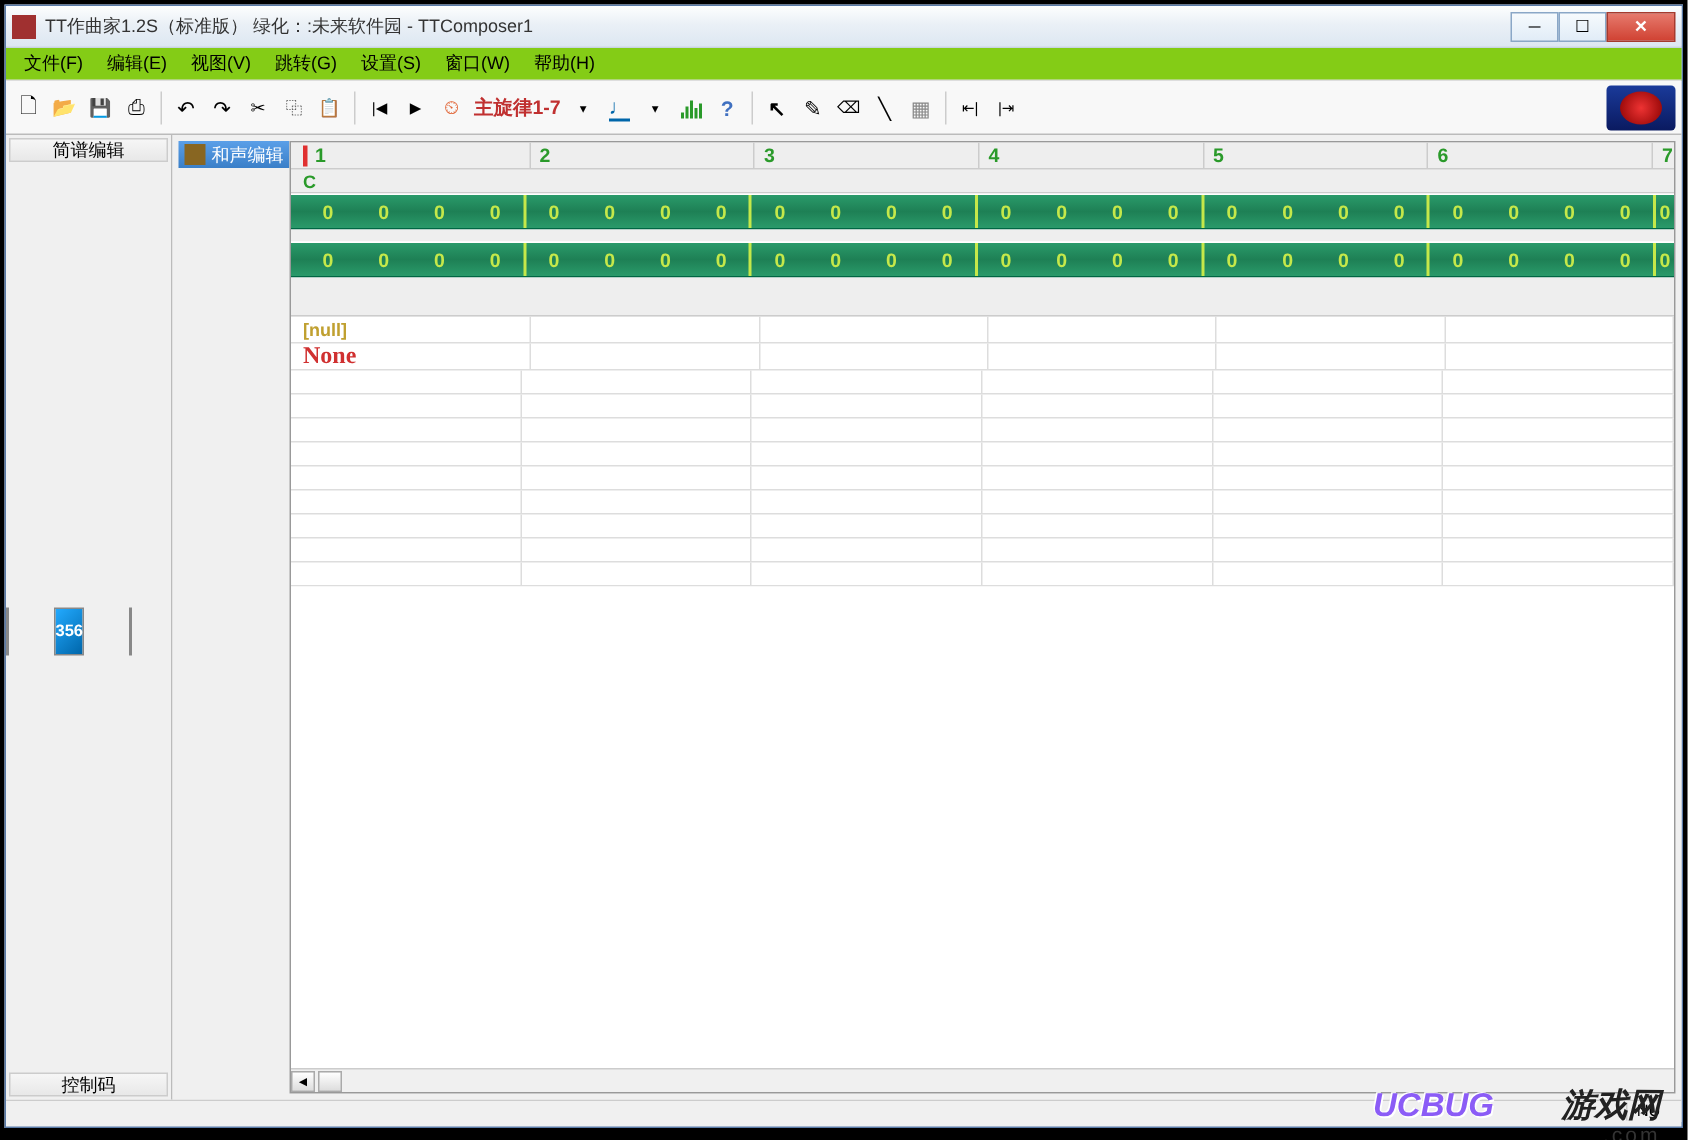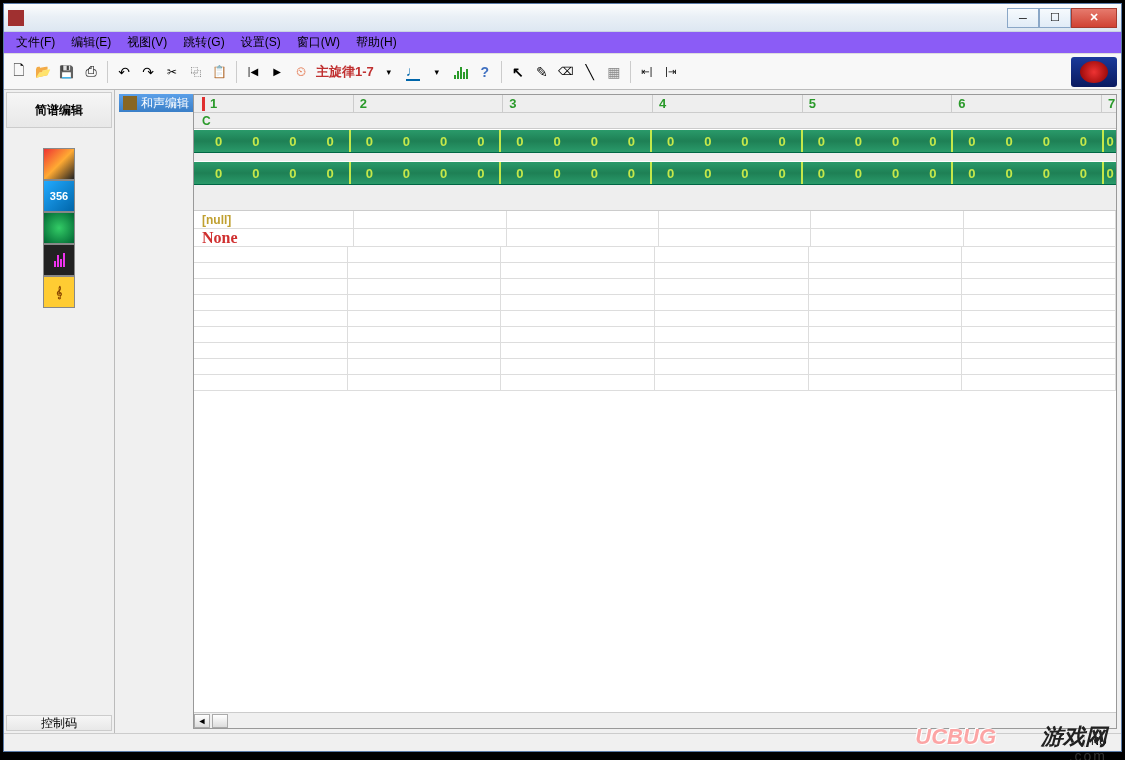--- a/index.html
+++ b/index.html
@@ -8,35 +8,35 @@
 .titlebar { height: 28px; background: linear-gradient(#fdfefe, #eaf0f6 45%, #dde7f2); display: flex; align-items: center; padding: 0 4px; border-bottom: 1px solid #c8d4e2; }
 .titlebar-icon { width: 16px; height: 16px; background: #a03030; margin-right: 6px; display: flex; align-items: center; justify-content: center; font-size: 9px; color: #fff; }
 .titlebar-text { flex: 1; font-size: 12px; color: #333; }
 .win-btns { display: flex; gap: 0; margin-left: auto; }
 .win-btn { width: 32px; height: 20px; border: 1px solid #8aa7c7; background: linear-gradient(#f6fafd,#e1ecf7); display: flex; align-items: center; justify-content: center; font-size: 11px; cursor: pointer; }
 .win-btn.close { background: linear-gradient(#e67a6d,#d04233); color: #fff; border-color: #a63a2e; width: 46px; }
 .win-btn.close::before { content:"✕"; font-weight:bold; }
 .win-btn.min::before { content:"─"; }
 .win-btn.max::before { content:"☐"; }
 
-.menubar { height: 22px; background: #8b5cf6; display: flex; align-items: center; padding: 0 4px; border-bottom: 1px solid #ddd; }
+.menubar { height: 22px; background: #84cc16; display: flex; align-items: center; padding: 0 4px; border-bottom: 1px solid #ddd; }
 .menu-item { padding: 2px 8px; cursor: pointer; }
 
 .toolbar { height: 36px; background: #f8f8f8; border-bottom: 1px solid #bbb; display: flex; align-items: center; padding: 0 4px; gap: 2px; }
 .tb-btn { width: 22px; height: 22px; border: 1px solid transparent; display: flex; align-items: center; justify-content: center; cursor: pointer; font-size: 14px; }
 .tb-sep { width: 1px; height: 22px; background: #ccc; margin: 0 3px; }
 .tb-text { color: #c03030; font-weight: bold; font-size: 13px; padding: 0 2px; cursor:pointer; }
 .tb-spacer { flex: 1; }
 .tb-logo { width: 46px; height: 30px; background: linear-gradient(#1a3a9a,#0a1a60); border-radius: 3px; display:flex; align-items:center; justify-content:center; }
 .tb-logo-inner { width:28px; height:22px; background:radial-gradient(circle,#e33,#800); border-radius:50%; position:relative; }
 
 .content { display: flex; height: calc(100% - 28px - 22px - 36px - 18px); }
 .sidebar { width: 111px; background: #f0f0f0; border-right: 1px solid #bbb; display: flex; flex-direction: column; }
-.side-header { height: 36px; background: linear-gradient(#f6f6f6,#e8e8e8); border: 1px solid #ccc; display: flex; align-items: center; justify-content: center; font-size: 12px; margin: 2px; cursor:pointer;font-weight:bold; }
-.side-icons { flex: 1; display: flex; flex-direction: column; align-items: center; padding-top: 18px; }
+.side-header { height: 16px; background: linear-gradient(#f6f6f6,#e8e8e8); border: 1px solid #ccc; display: flex; align-items: center; justify-content: center; font-size: 12px; margin: 2px; cursor:pointer; }
+.side-icons { flex: 1; display: flex; flex-direction: row; align-items: center; gap: 30px; padding-top: 18px; }
 .side-icon { width: 32px; height: 32px; border: 1px solid #888; cursor: pointer; display:flex; align-items:center; justify-content:center; font-size:11px; color:#fff; font-weight:bold;}
 .side-footer { height: 16px; background: linear-gradient(#f6f6f6,#e8e8e8); border: 1px solid #ccc; display: flex; align-items: center; justify-content: center; font-size: 12px; margin: 2px; cursor:pointer;}
 
 .main { flex: 1; display: flex; padding: 4px; background: #f0f0f0; }
 .panel-title { height: 18px; background: linear-gradient(#5a9fe8,#3a7fc8); color: #fff; font-size: 12px; padding: 1px 4px; display:flex; align-items:center; gap:4px;}
 .panel-title-icon{width:14px;height:14px;background:#862;}
 .editor { flex: 1; background: #fff; border: 1px solid #999; display: flex; flex-direction: column; overflow: hidden; }
 
 .ruler-row { height: 18px; background: #eee; border-bottom: 1px solid #ccc; display: flex; position:relative;}
 .ruler-red { position:absolute; left:8px; top:2px; width:3px; height:14px; background:#e03030;}
@@ -60,21 +60,21 @@
 
 .editor-blank{flex:1; background:#fff;}
 .hscroll{height:16px; background:#f0f0f0; border-top:1px solid #ccc; display:flex; align-items:center;}
 .hscroll-btn{width:16px; height:14px; background:linear-gradient(#fff,#ddd); border:1px solid #aaa; font-size:9px; display:flex;align-items:center;justify-content:center; cursor:pointer;}
 .hscroll-thumb{width:16px; height:14px; background:linear-gradient(#fff,#ddd); border:1px solid #aaa; margin-left:2px;}
 
 .statusbar { height: 15px; background: #f0f0f0; border-top: 1px solid #ccc; display: flex; align-items: center; justify-content: flex-end; padding: 0 8px; font-size: 11px; gap:8px;}
 .status-cell{border-left:1px solid #ccc; padding:0 6px;}
 
 .watermark { position: absolute; right: 18px; bottom: 8px; font-weight: bold; font-style: italic; font-size: 22px; pointer-events:none;}
-.wm1{ color:#fca5a5; text-shadow:1px 1px 0 #fff, -1px -1px 0 #fff;margin-left:24px;}
+.wm1{ color:#8b5cf6; text-shadow:1px 1px 0 #fff, -1px -1px 0 #fff;margin-left:24px;}
 .wm2{ color:#222;margin-left:45px;}
 .wm3{ position:absolute; right:18px; bottom:-4px; font-size:14px; color:#333; letter-spacing:2px;}
 
 .icon-new::before{content:"🗋";}
 .icon-open::before{content:"📂"; font-size:13px;}
 .icon-save::before{content:"💾"; font-size:12px;}
 .icon-print::before{content:"⎙";}
 .icon-undo::before{content:"↶";}
 .icon-redo::before{content:"↷";}
 .icon-cut::before{content:"✂"; font-size:12px;}
@@ -94,20 +94,21 @@
 .icon-grid::before{content:"▦"; color:#888;}
 .icon-sp1::before{content:"⇤|"; font-size:10px;}
 .icon-sp2::before{content:"|⇥"; font-size:10px;}
 </style>
 </head>
 <body>
 
 <div class="window">
   <div class="titlebar">
     <div class="titlebar-icon"></div>
+    <div class="titlebar-text">TT作曲家1.2S（标准版） 绿化：:未来软件园 - TTComposer1</div>
     <div class="win-btns">
       <div class="win-btn min"></div>
       <div class="win-btn max"></div>
       <div class="win-btn close"></div>
     </div>
   </div>
 
   <div class="menubar">
     <div class="menu-item">文件(F)</div>
     <div class="menu-item">编辑(E)</div>

